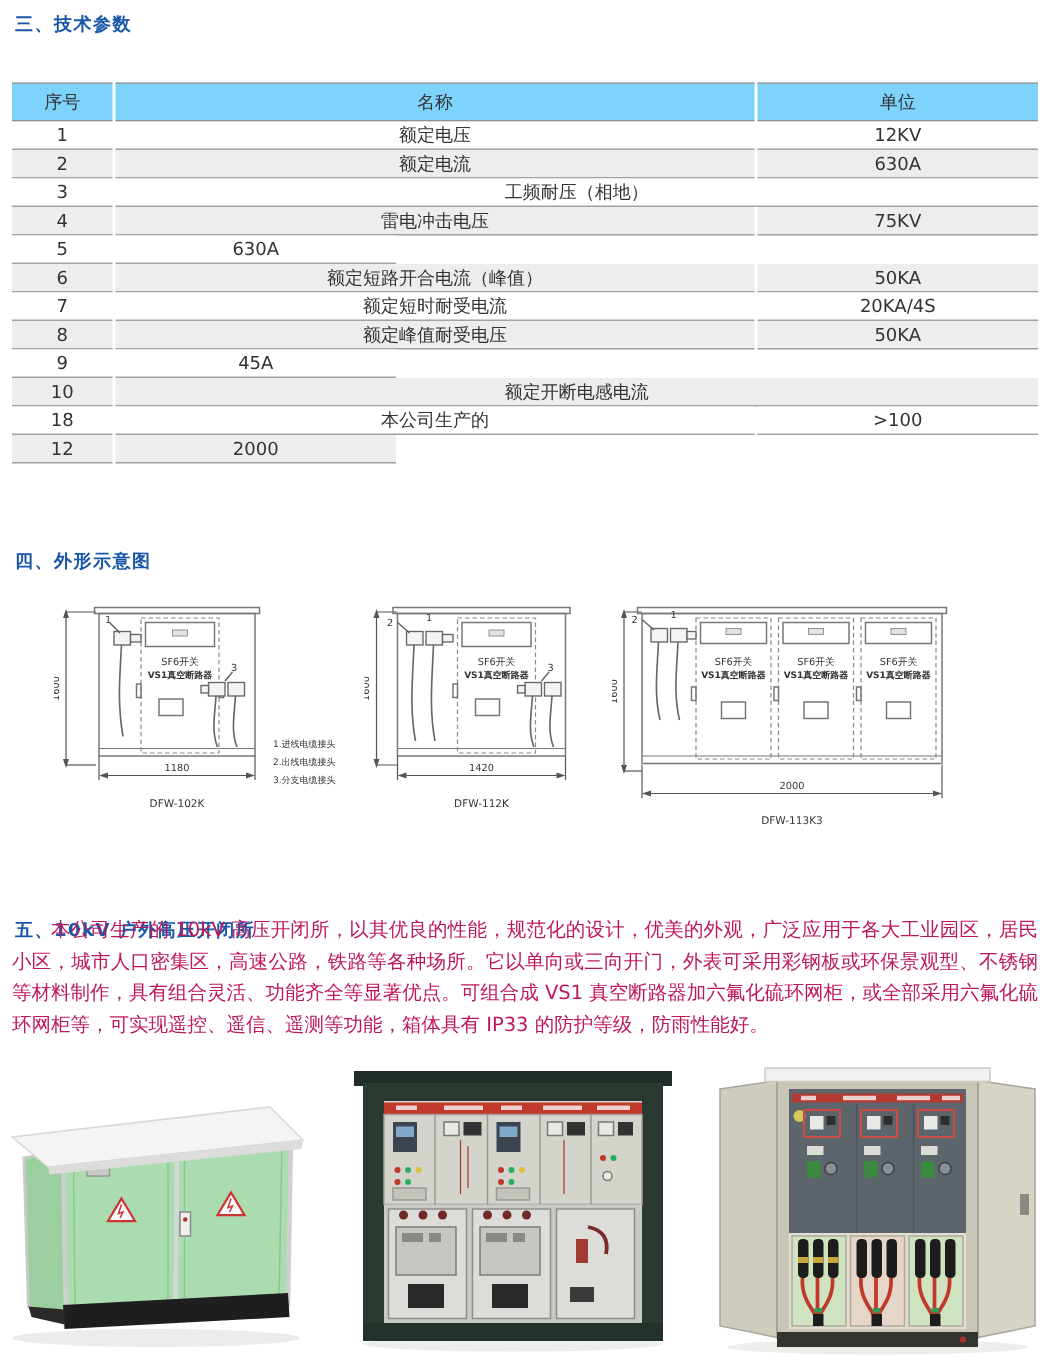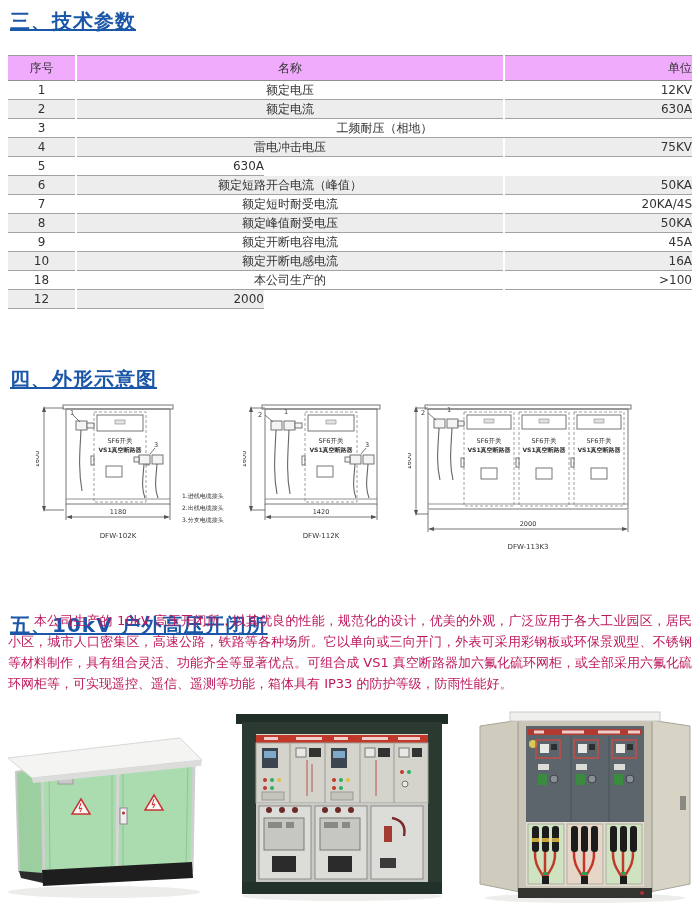--- a/index.html
+++ b/index.html
@@ -1,26 +1,26 @@
 <!DOCTYPE html>
 <html><head>
 <meta charset="utf-8">
 <style>
   html,body{margin:0;padding:0;background:#fff;}
   .page{position:relative;width:700px;height:908px;background:#ffffff;overflow:hidden;
         font-family:"DejaVu Sans",sans-serif;color:#333;}
-  .sec-title{position:absolute;left:10px;font-size:20px;font-weight:700;color:#1a57a8;letter-spacing:1px;text-decoration:underline;}
+  .sec-title{position:absolute;left:10px;font-size:12px;font-weight:700;color:#1a57a8;letter-spacing:1px;}
   
   .tbl{position:absolute;left:8px;top:55px;width:684px;font-size:12px;}
   .trow{display:flex;column-gap:2px;}
   .cell{text-align:center;box-sizing:border-box;overflow:hidden;white-space:nowrap;}
   .c1{width:67px;}
   .c2{flex:1;}
-  .c3{width:187px;text-align:right;}
-  .thead .cell{background:#f0abfc;height:26px;line-height:25px;color:#333;
+  .c3{width:187px;}
+  .thead .cell{background:#7dd3fc;height:26px;line-height:25px;color:#333;
                border-top:1px solid #9b9b9b;border-bottom:1px solid #8f8f8f;}
   .tbody .cell{height:19px;line-height:18px;border-bottom:1px solid #a2a2a2;}
   .rw .cell{background:#ffffff;}
   .rg .cell{background:#ededee;}
   
   .diag{position:absolute;}
   .diag text{fill:#333;}
   .dimline{stroke:#555;stroke-width:0.8;}
   .cab{fill:none;stroke:#777;stroke-width:1;}
   .dash{fill:none;stroke:#888;stroke-width:0.8;stroke-dasharray:3 2;}
@@ -79,27 +79,25 @@
         <div class="cell c2">额定短时耐受电流</div>
         <div class="cell c3">20KA/4S</div>
       </div>
       <div class="trow rg">
         <div class="cell c1">8</div>
         <div class="cell c2">额定峰值耐受电压</div>
         <div class="cell c3">50KA</div>
       </div>
       <div class="trow rw">
         <div class="cell c1">9</div>
-        <div class="cell c2">额定开断电容电流</div>
         <div class="cell c3">45A</div>
       </div>
       <div class="trow rg">
         <div class="cell c1">10</div>
         <div class="cell c2">额定开断电感电流</div>
-        <div class="cell c3">16A</div>
       </div>
       <div class="trow rw">
         <div class="cell c1">18</div>
         <div class="cell c2">本公司生产的</div>
         <div class="cell c3">&gt;100</div>
       </div>
       <div class="trow rg">
         <div class="cell c1">12</div>
         <div class="cell c3">2000</div>
       </div>

